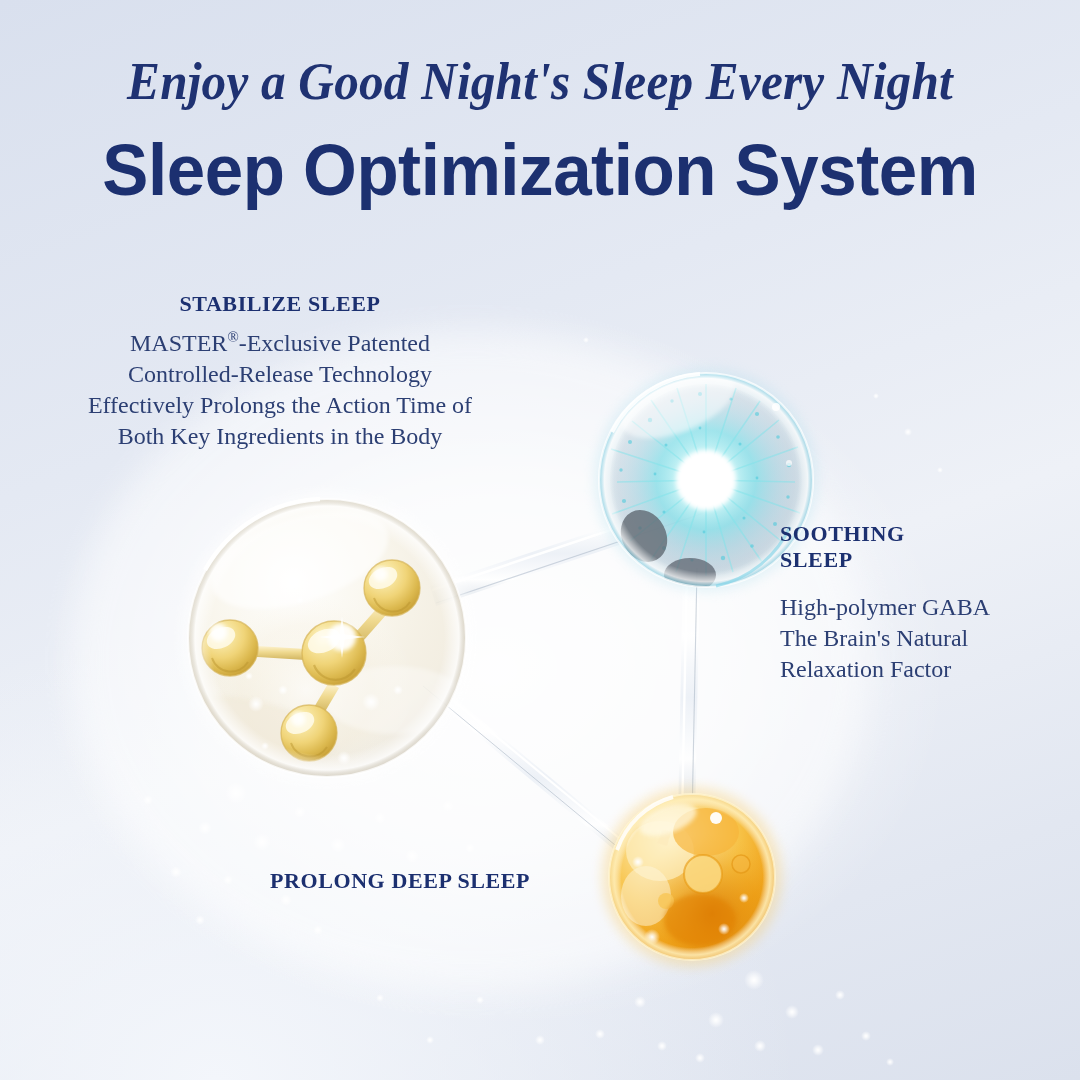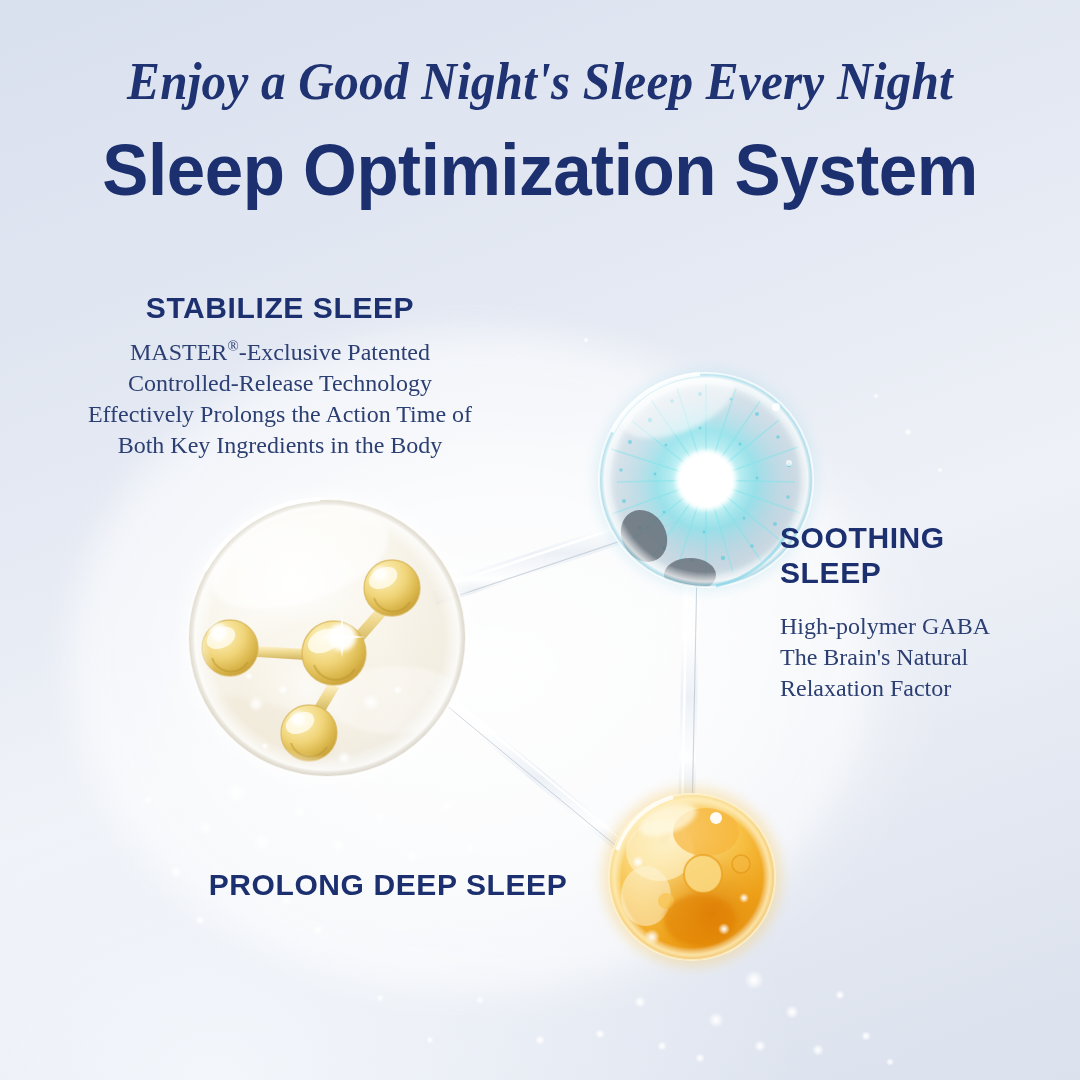--- a/index.html
+++ b/index.html
@@ -43,40 +43,40 @@
     transform:scaleX(.96);
   }
 
   
   .art { position:absolute; inset:0; }
   svg.art-svg { position:absolute; inset:0; width:1080px; height:1080px; display:block; }
 
   
   .callout { position:absolute; }
   .callout .head {
-    font-family:Liberation Sans, sans-serif;
+    font-family:Liberation Serif, serif;
     font-weight:700;
     color:#1c3070;
-    font-size:30px;
+    font-size:22px;
     letter-spacing:.6px;
     line-height:1.16;
   }
   .callout .body {
     font-family:"Liberation Serif", serif;
     color:#2c3f73;
     font-size:24px;
     line-height:1.30;
     margin-top:11px;
   }
   .callout .body sup { font-size:.62em; vertical-align:super; line-height:0; }
 
   #callout-stabilize { left:0; top:291px; width:560px; text-align:center; }
   #callout-soothing  { left:780px; top:521px; width:300px; text-align:left; }
   #callout-soothing .body { margin-top:20px; }
-  #callout-prolong   { left:106px; top:868px; width:564px; text-align:center; }
+  #callout-prolong   { left:118px; top:868px; width:564px; text-align:center; }
 </style>
 </head>
 <body>
 
 <div id="stage">
 
   <div class="art">
     <svg class="art-svg" viewBox="0 0 1080 1080" xmlns="http://www.w3.org/2000/svg">
       <defs>
 

